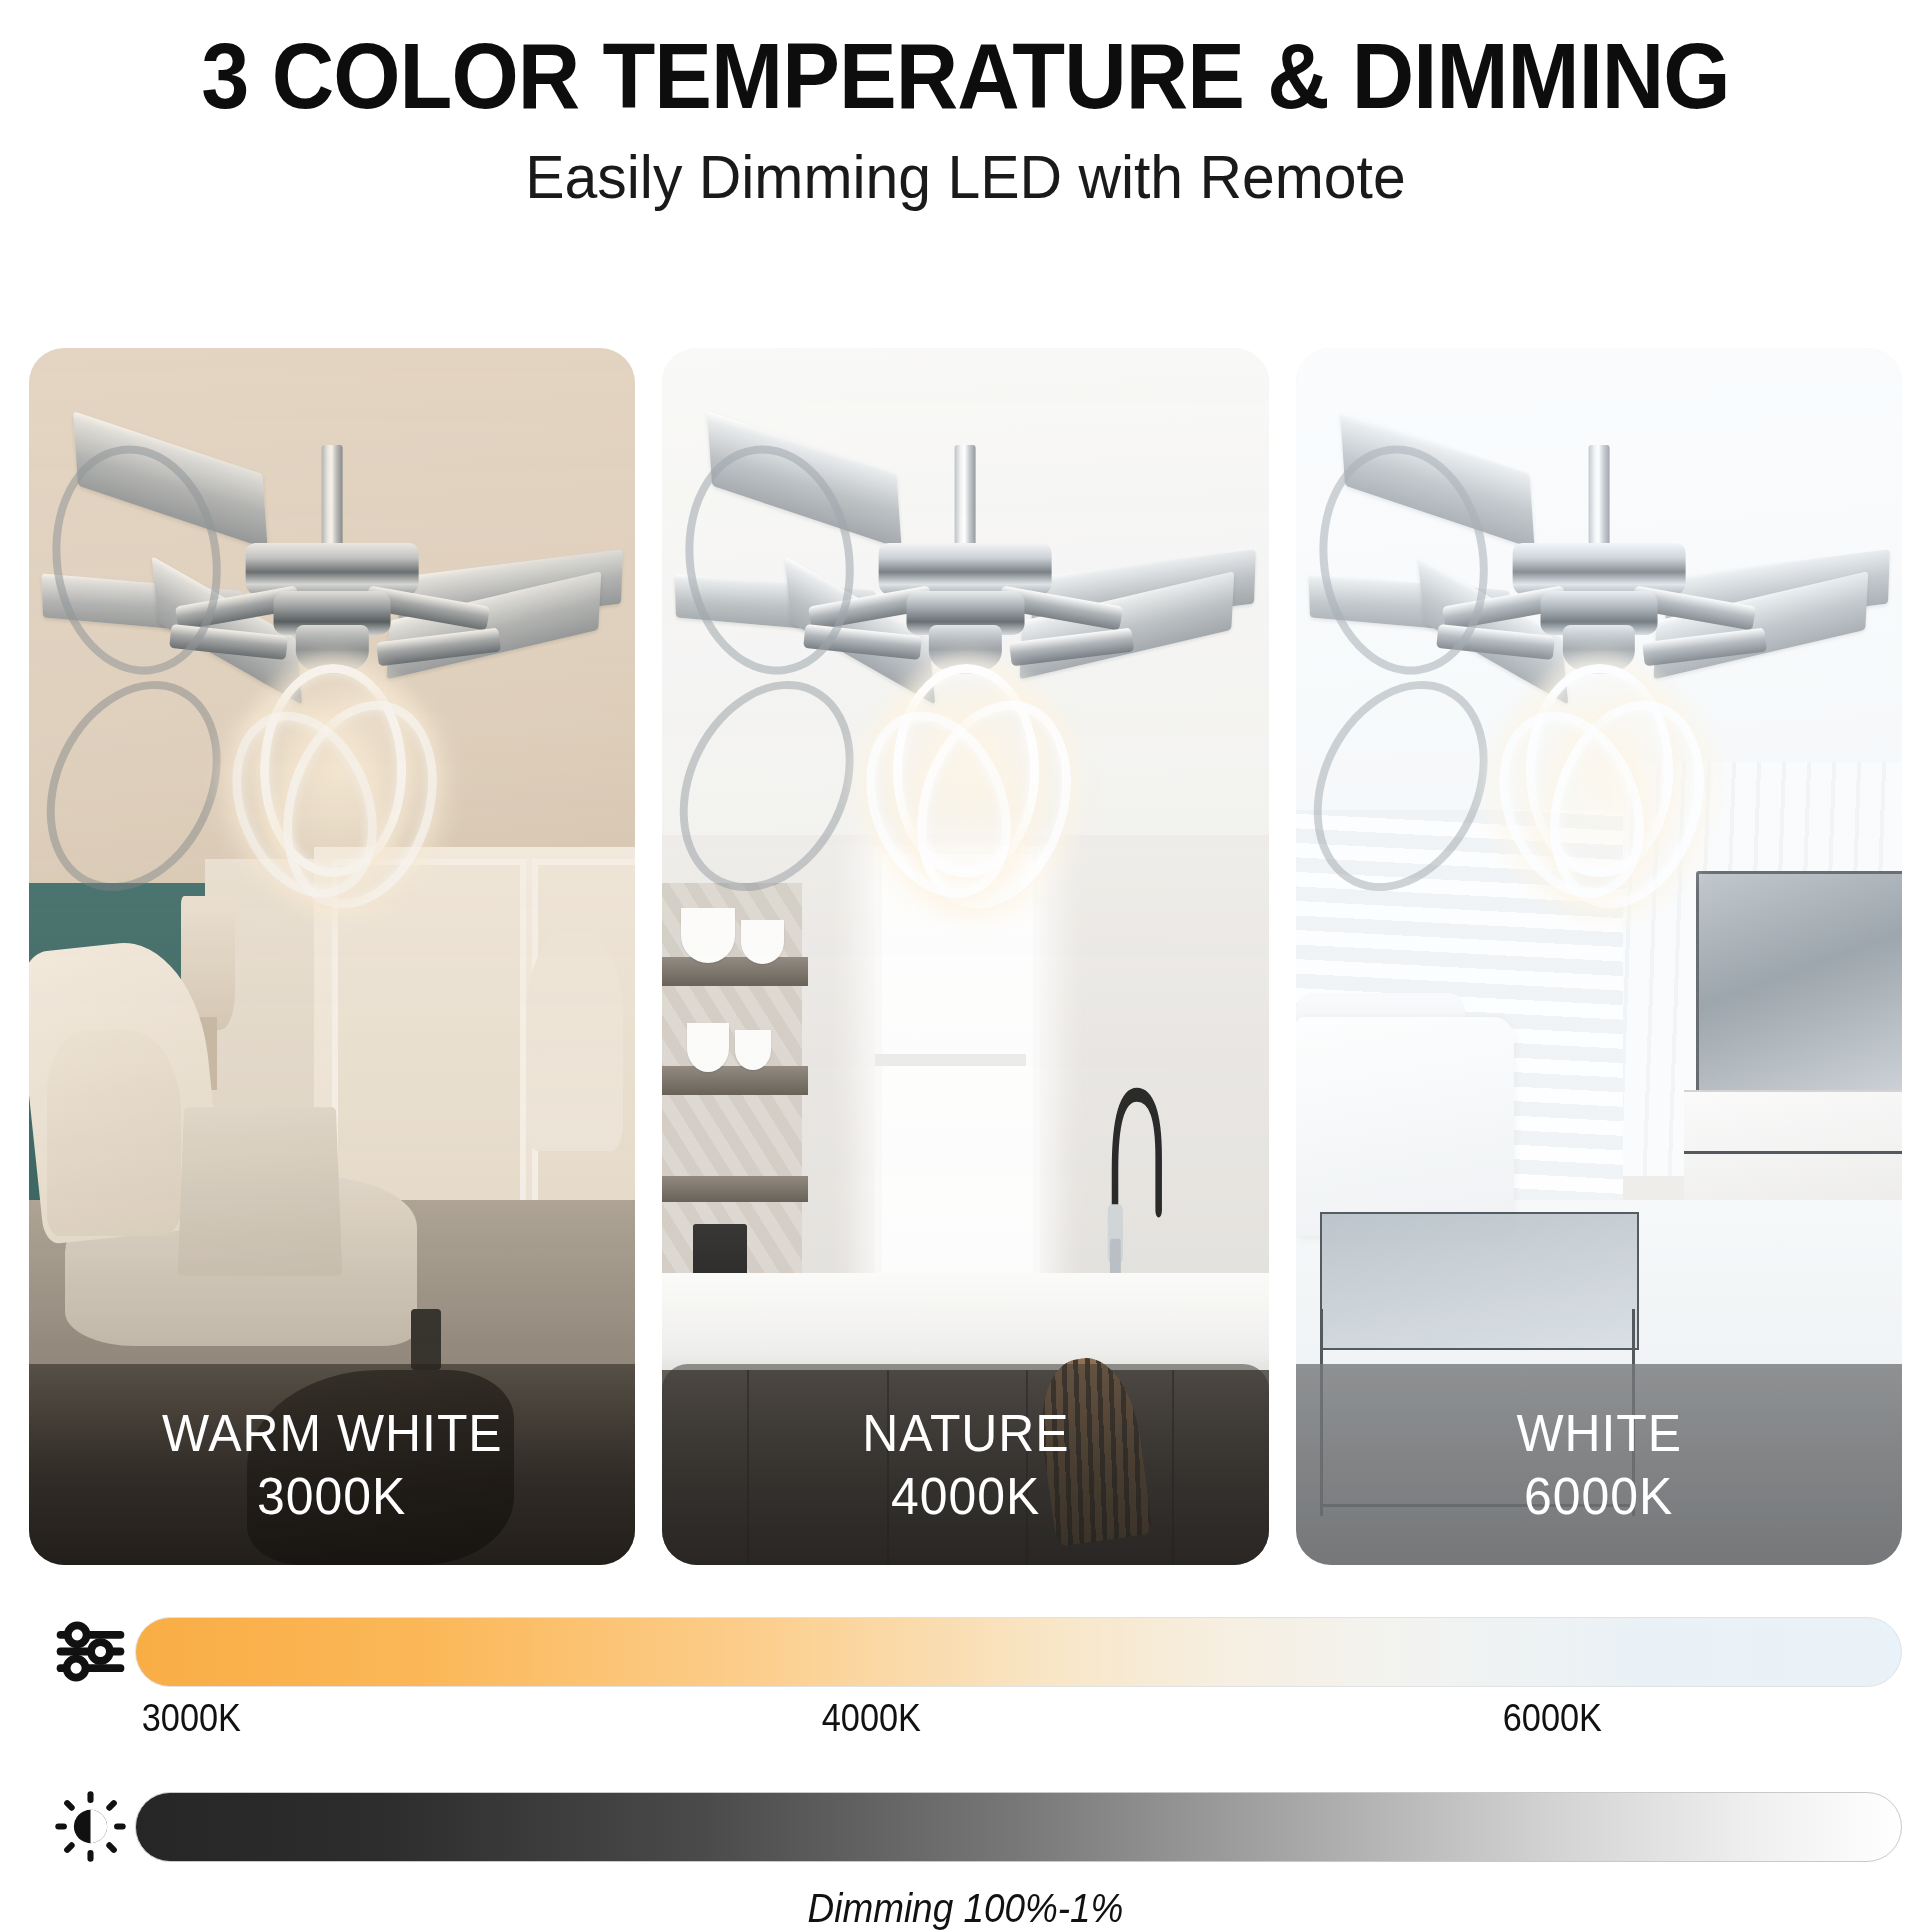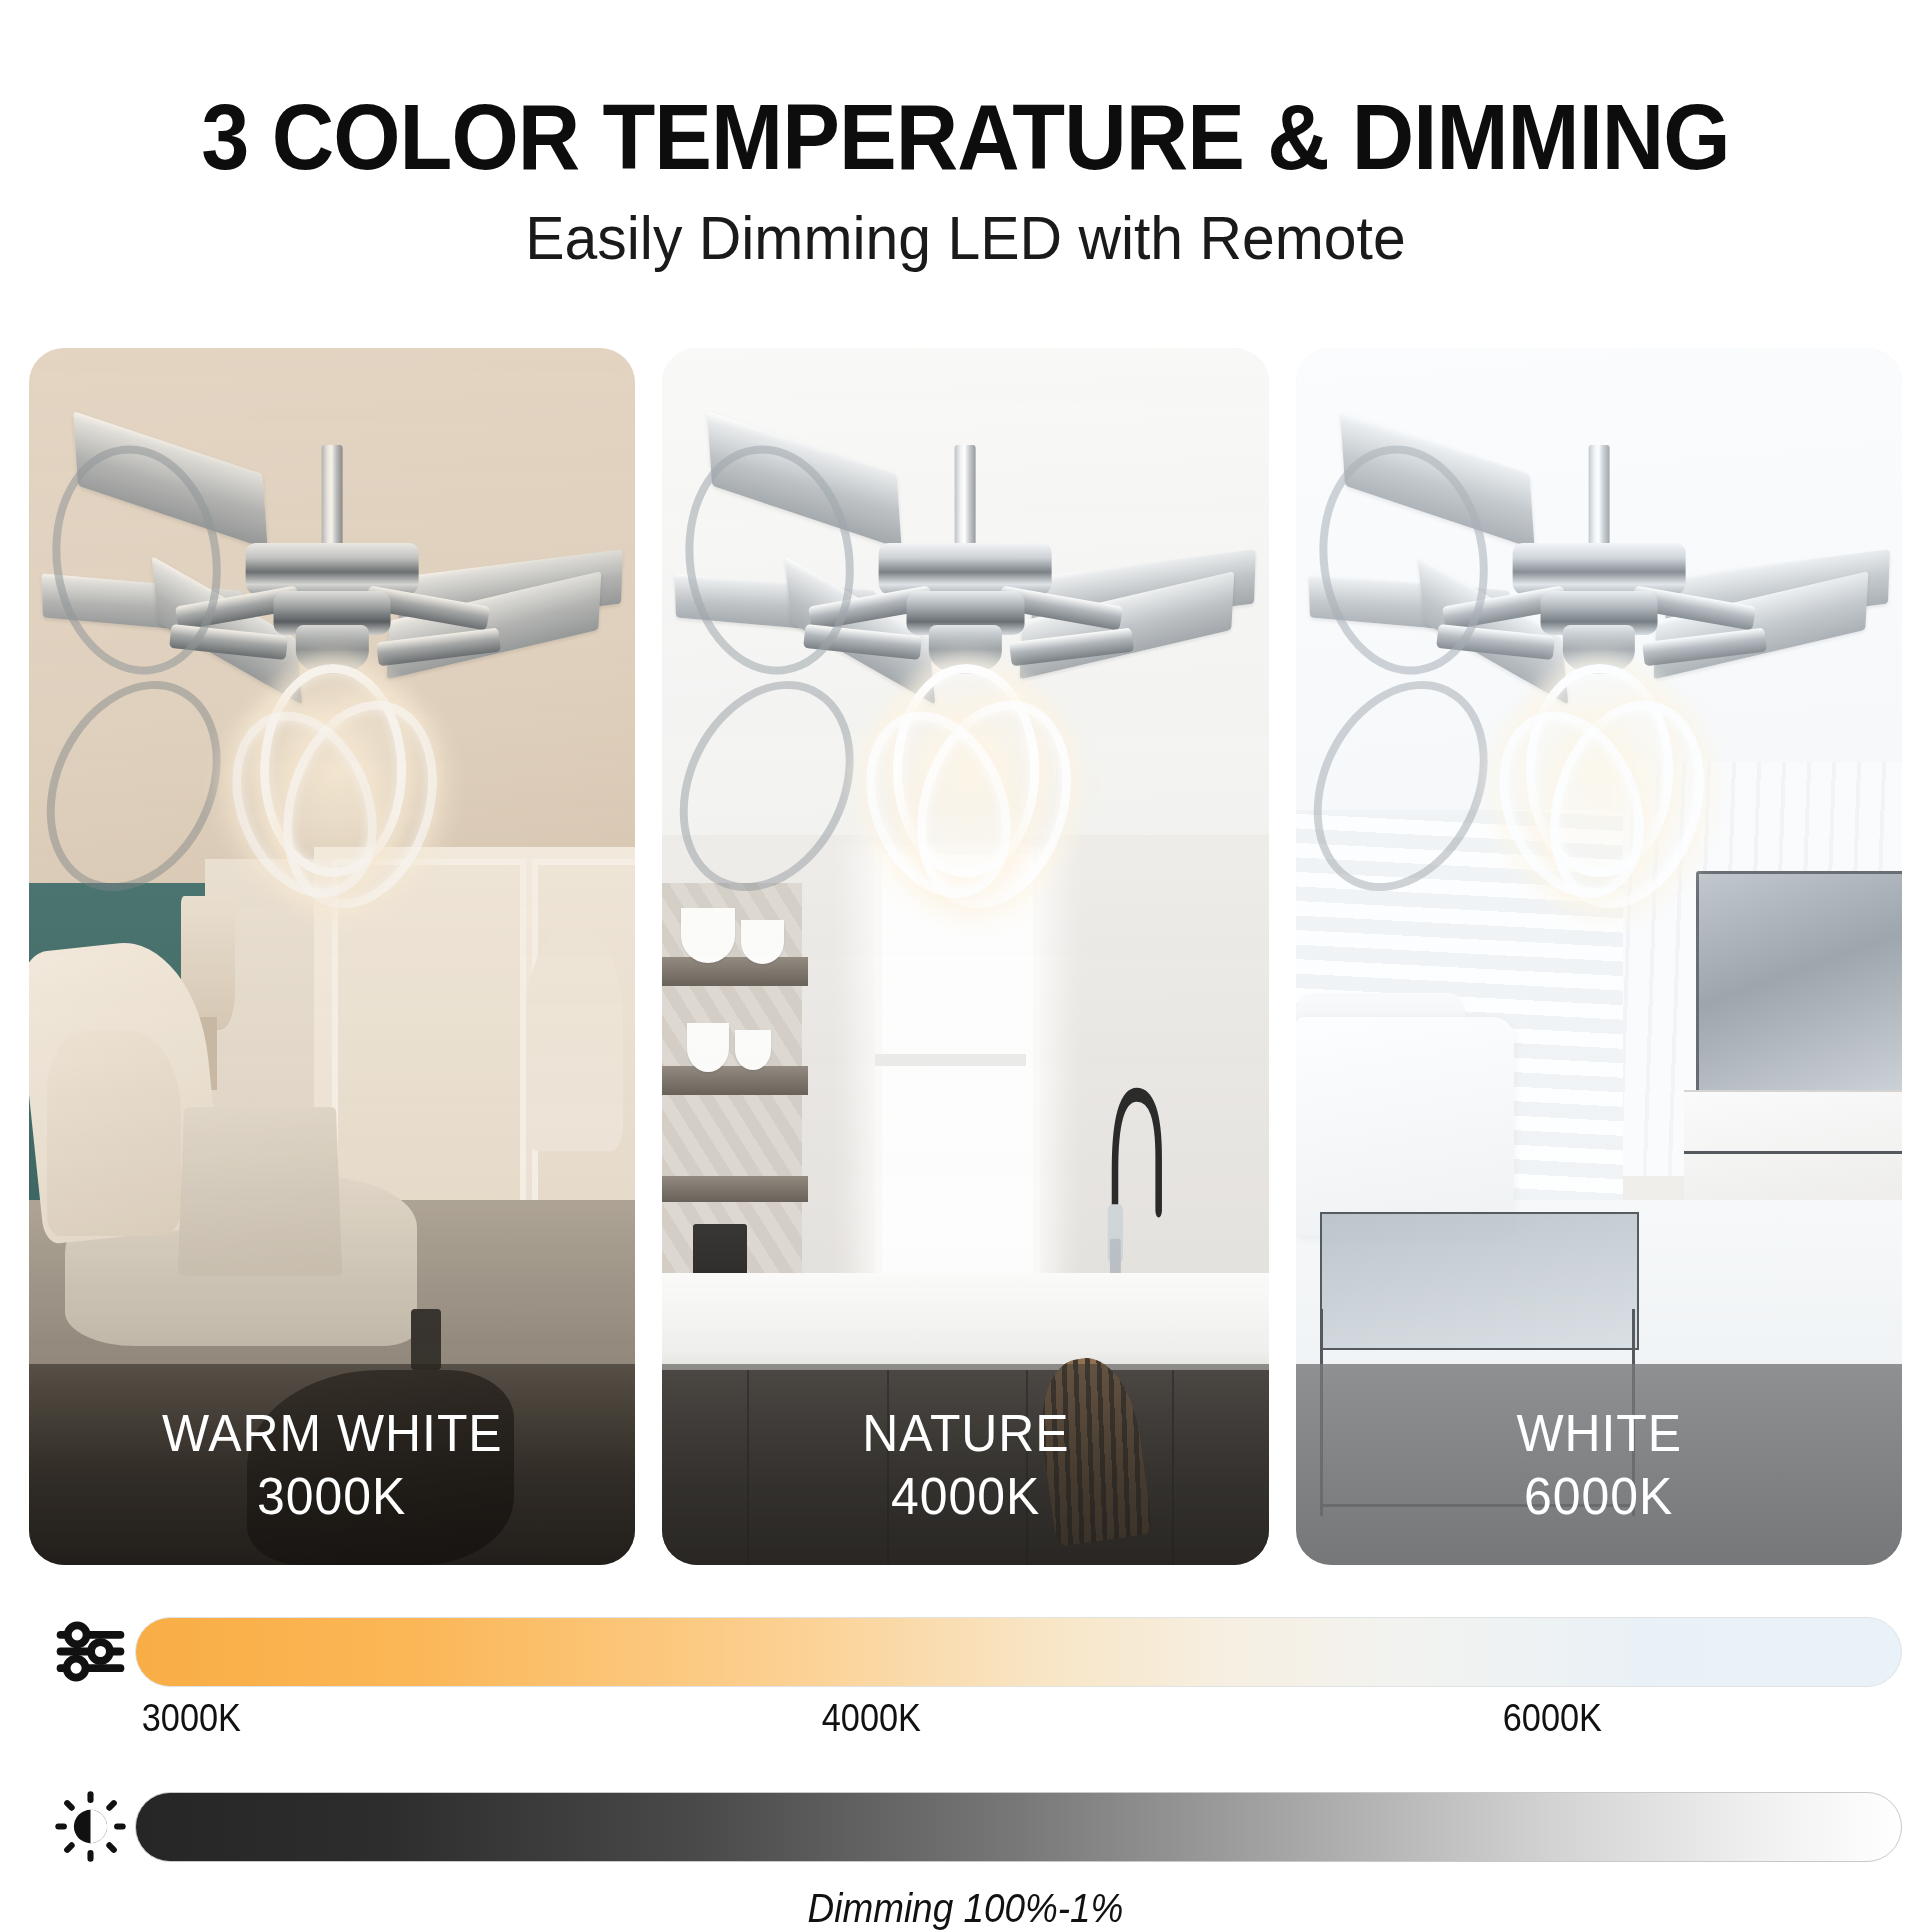--- a/index.html
+++ b/index.html
@@ -5,21 +5,21 @@
   html,body{margin:0;padding:0;}
   body{
     width:1931px;height:1931px;
     background:#ffffff;
     font-family:"Liberation Sans", sans-serif;
     overflow:hidden;
     position:relative;
   }
 
   
-  .header{ width:100%; text-align:center; padding-top:89px; box-sizing:border-box;}
+  .header{ width:100%; text-align:center; padding-top:28px; box-sizing:border-box;}
   .title{
     font-size:93px;
     font-weight:bold;
     letter-spacing:-1px;
     color:#0d0d0d;
     line-height:1.05;
     margin:0;
     transform:scaleX(0.93);
   }
   .subtitle{
@@ -205,21 +205,21 @@
   .tint-nature{background:linear-gradient(180deg,rgba(245,243,238,.10),rgba(210,208,202,.06));}
   .tint-white{background:linear-gradient(180deg,rgba(236,244,250,.22),rgba(246,250,253,.10));}
 
   
   .caption{
     position:absolute;left:0;right:0;bottom:0;height:16.5%;
     display:flex;flex-direction:column;align-items:center;justify-content:center;
     color:#ffffff;text-align:center;line-height:1.12;
   }
   .caption.dark{background:linear-gradient(180deg,rgba(40,34,28,.55) 0%,rgba(26,22,18,.78) 55%,rgba(20,17,14,.86) 100%);}
-  .caption.mid{background:linear-gradient(180deg,rgba(55,52,49,.50) 0%,rgba(40,38,35,.70) 55%,rgba(33,31,29,.80) 100%);}
+  .caption.mid{background:linear-gradient(180deg,rgba(55,52,49,.50) 0%,rgba(40,38,35,.70) 55%,rgba(33,31,29,.80) 100%);border-radius:26px;}
   .caption.gray{background:linear-gradient(180deg,rgba(118,120,122,.80) 0%,rgba(110,112,114,.86) 55%,rgba(105,107,109,.90) 100%);}
   .cap-name{font-size:52px;font-weight:400;letter-spacing:1px;transform:scaleX(0.96);}
   .cap-k{font-size:52px;font-weight:400;letter-spacing:1px;margin-top:3.9px;transform:scaleX(0.96);}
 
   
   .slider-block{position:absolute;left:0;width:1931px;}
   .sb-cct{top:1607px;}
   .sb-dim{top:1782px;font-style:italic;}
 
   .slider-row{display:flex;align-items:center;}

